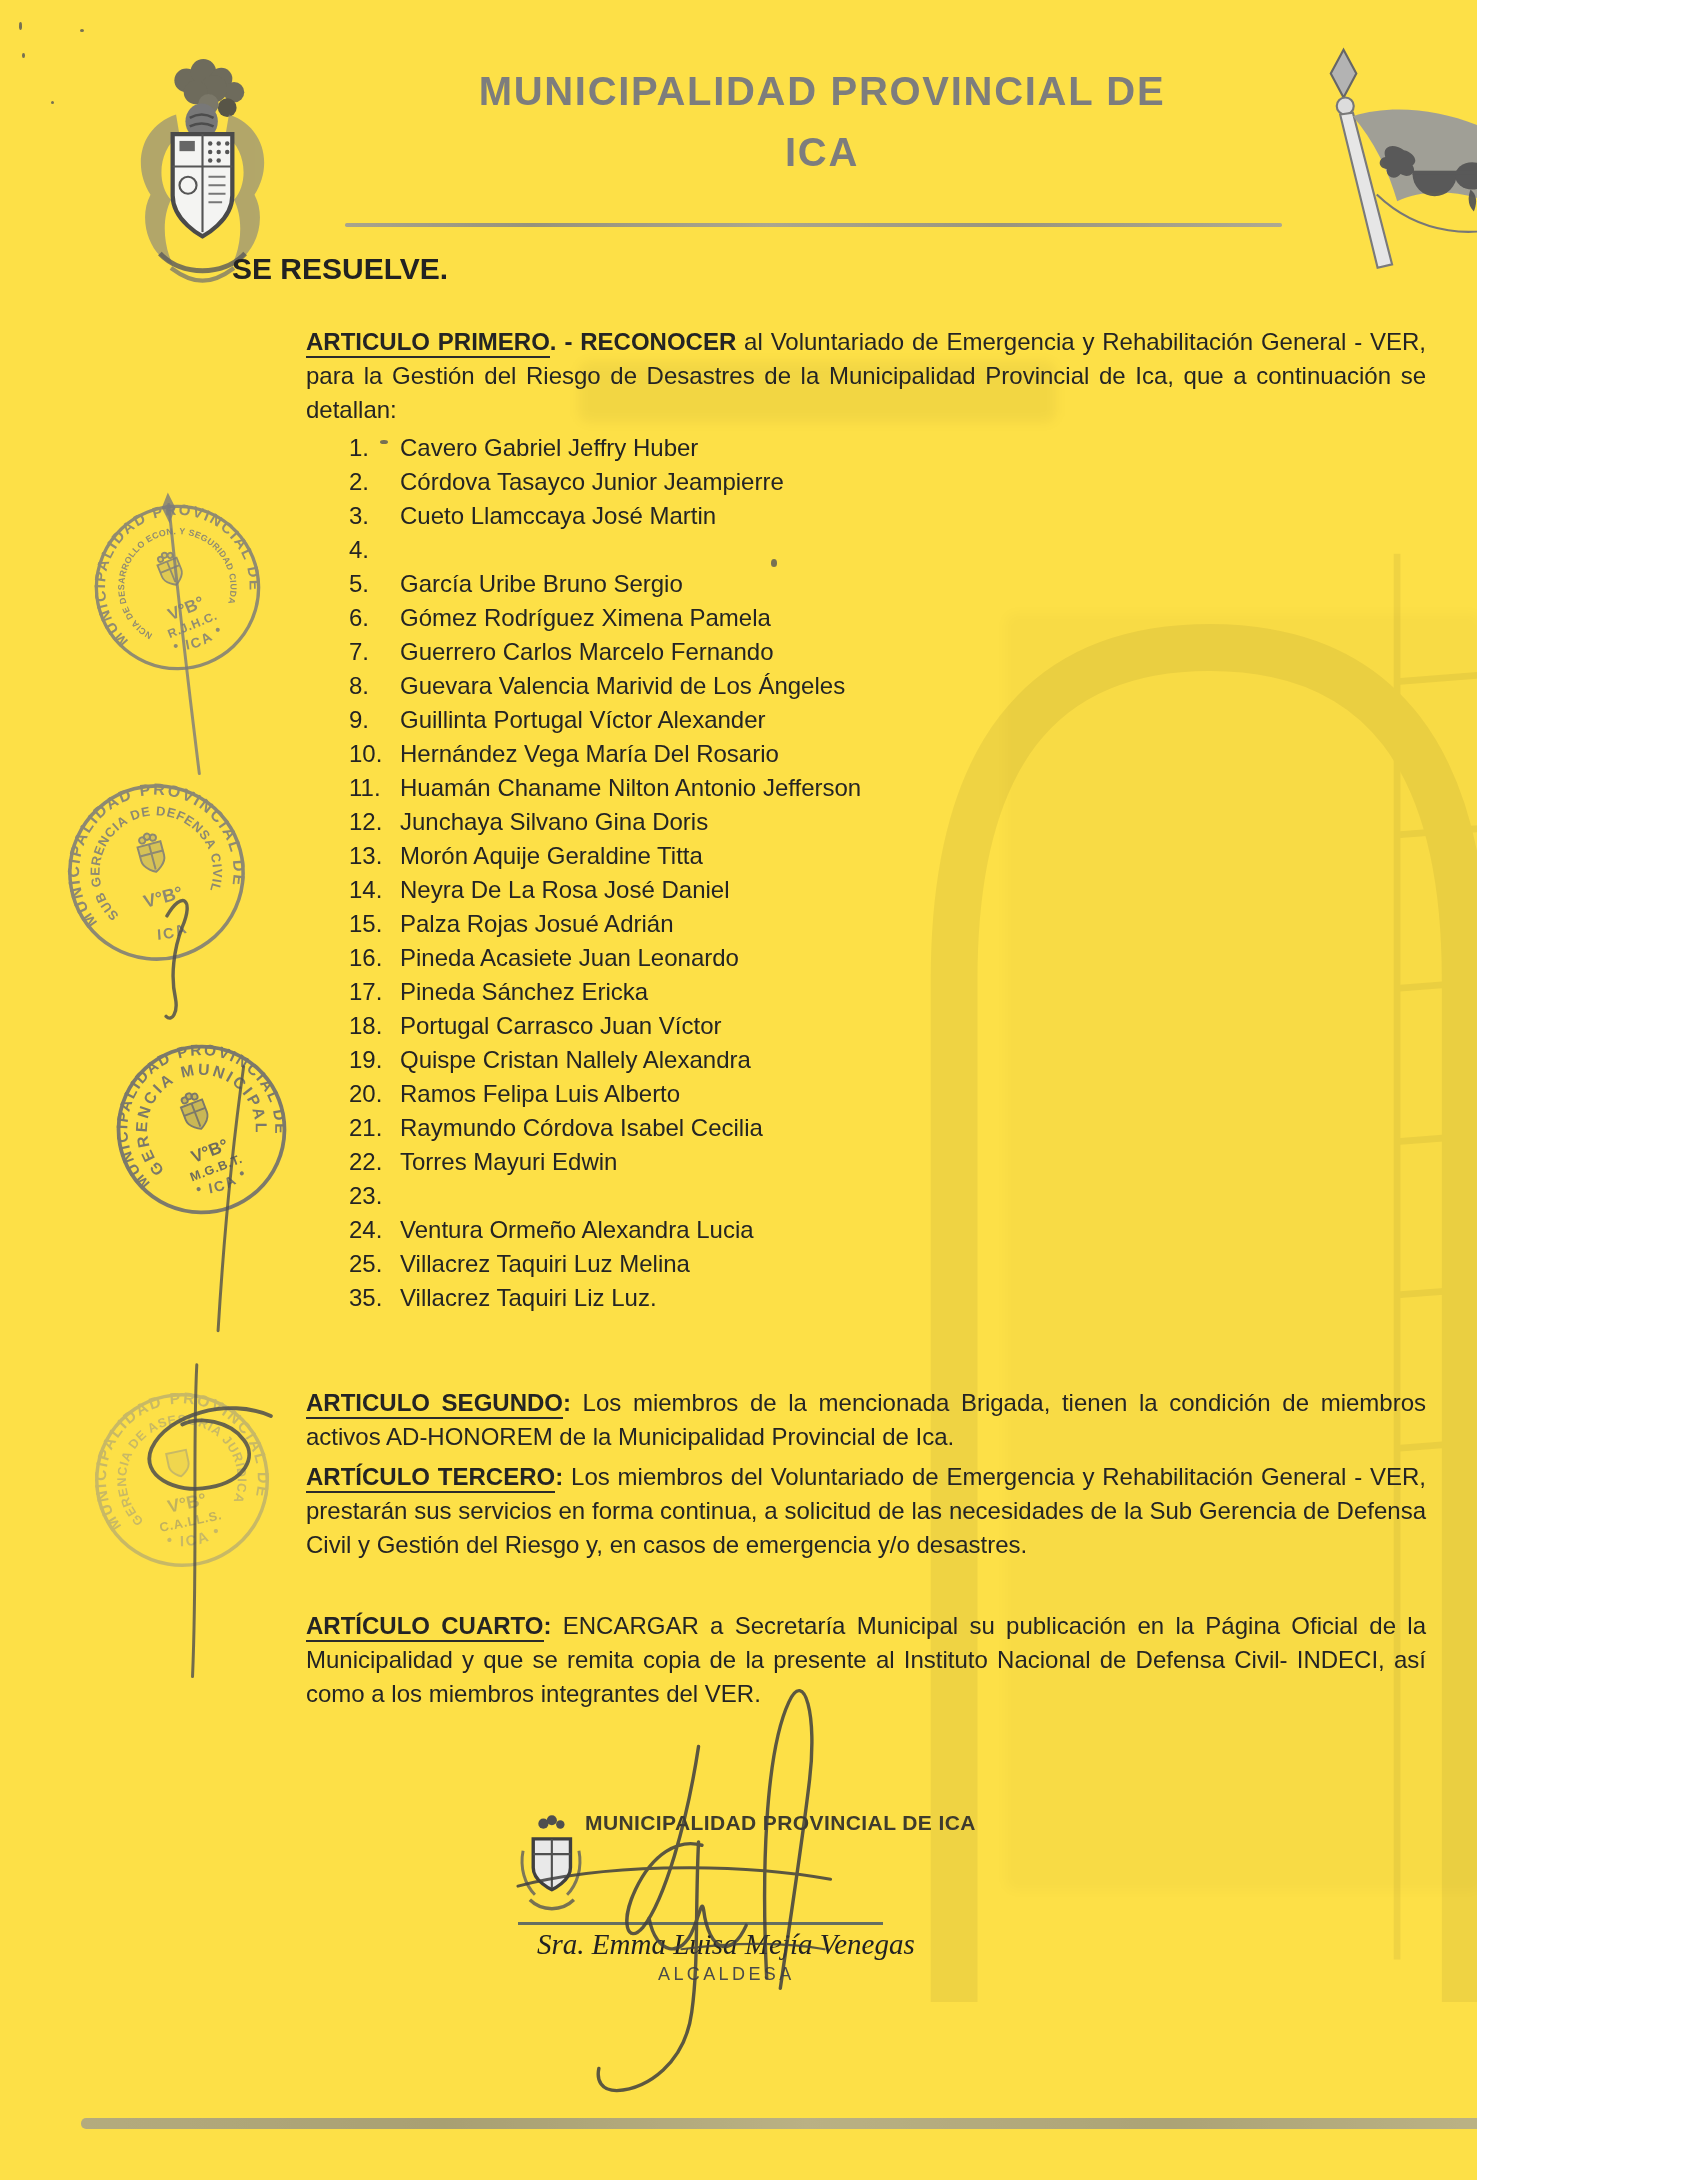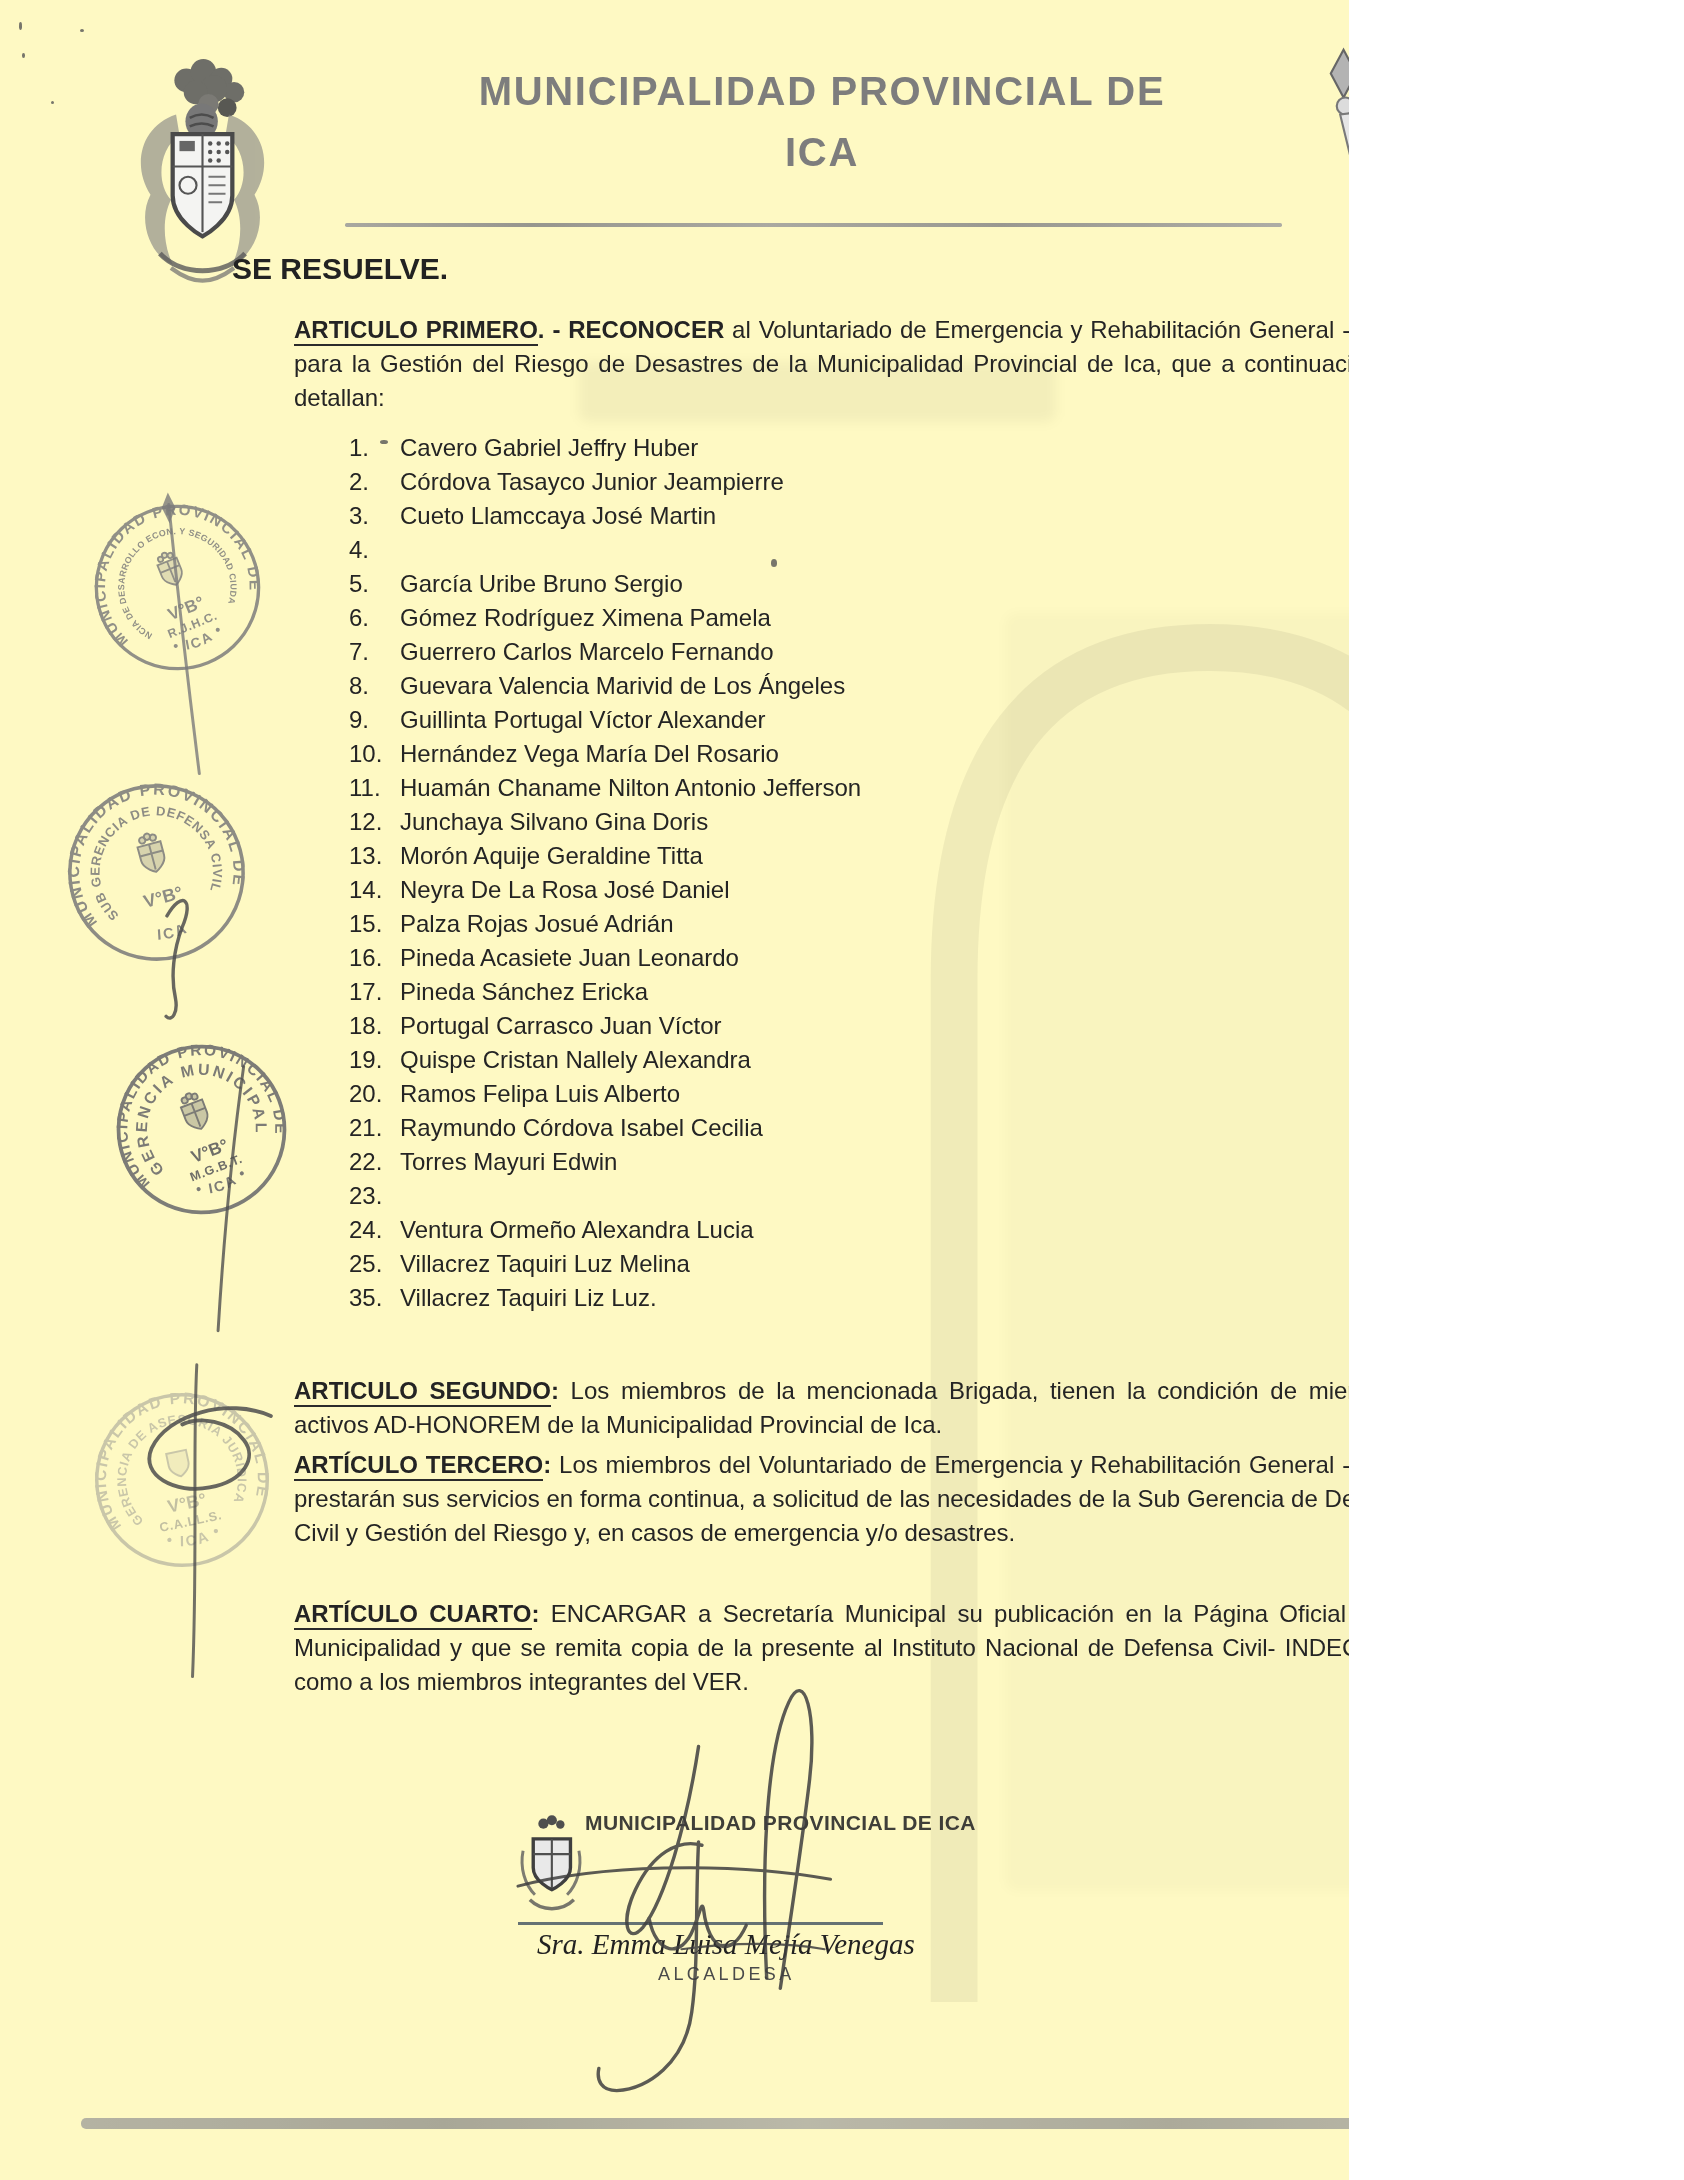--- a/index.html
+++ b/index.html
@@ -1,30 +1,30 @@
 <!DOCTYPE html>
 <html style="font-size:13.6px"><head>
 <meta charset="utf-8">
 <style>
   html,body{margin:0;padding:0;background:#ffffff;}
-  .page{position:relative;width:1349px;height:2181px;background:#fef9c3;overflow:hidden;
+  .page{position:relative;width:1477px;height:2181px;background:#fde047;overflow:hidden;
         font-family:"Liberation Sans",sans-serif;color:#262626;}
   .abs{position:absolute;}
 
   
   .doc-title{position:absolute;left:358px;top:61px;width:928px;text-align:center;
              color:#7d7d7d;font-weight:700;font-size:40px;letter-spacing:1.7px;line-height:61px;}
   .header-rule{position:absolute;left:345px;top:223px;width:937px;height:4.3px;
                background:linear-gradient(90deg,#9a9a9a,#858585 20%,#9c9c9c 45%,#888 70%,#a0a0a0);
                opacity:.85;filter:blur(0.3px);border-radius:1.7px;}
   .se-resuelve{position:absolute;left:232px;top:252px;font-size:30px;font-weight:700;color:#222;}
 
   
   .para{position:absolute;left:294px;width:1120px;font-size:24px;line-height:34px;
-        text-align:justify;color:#242424;margin:0;}
+        text-align:justify;color:#242424;margin:12px;}
   .lead{font-weight:700;border-bottom:2.6px solid #2b2b2b;padding-bottom:0.9px;}
   .lead-sep{font-weight:700;}
   .emph{font-weight:700;}
 
   
   .vlist{position:absolute;left:349px;top:434px;width:937px;}
   .vrow{display:flex;height:34px;font-size:24px;color:#242424;align-items:baseline;}
   .vnum{width:51px;flex:none;}
   .vname{flex:1;}
 

